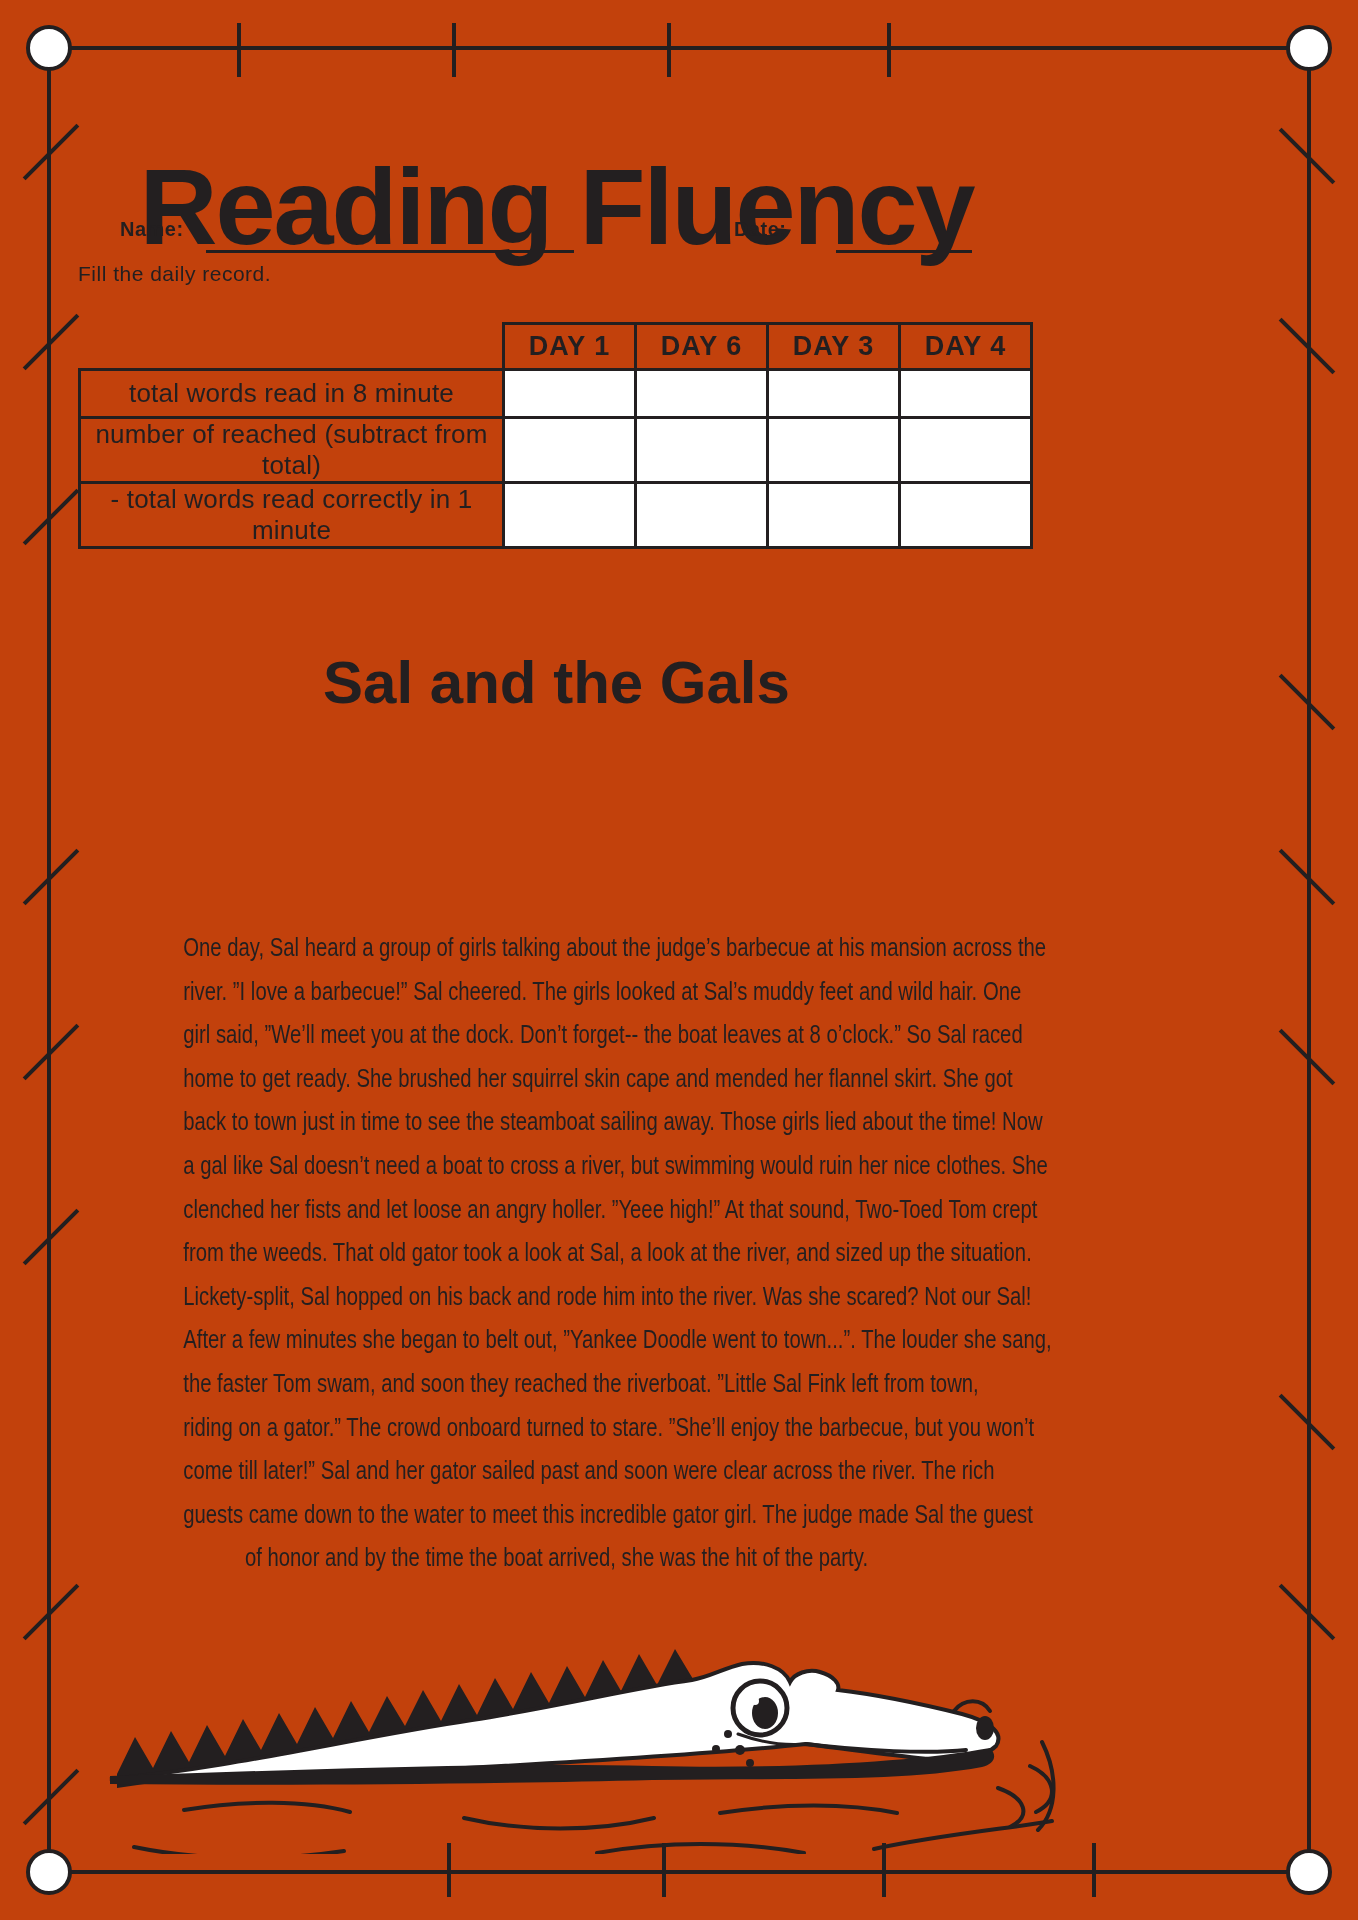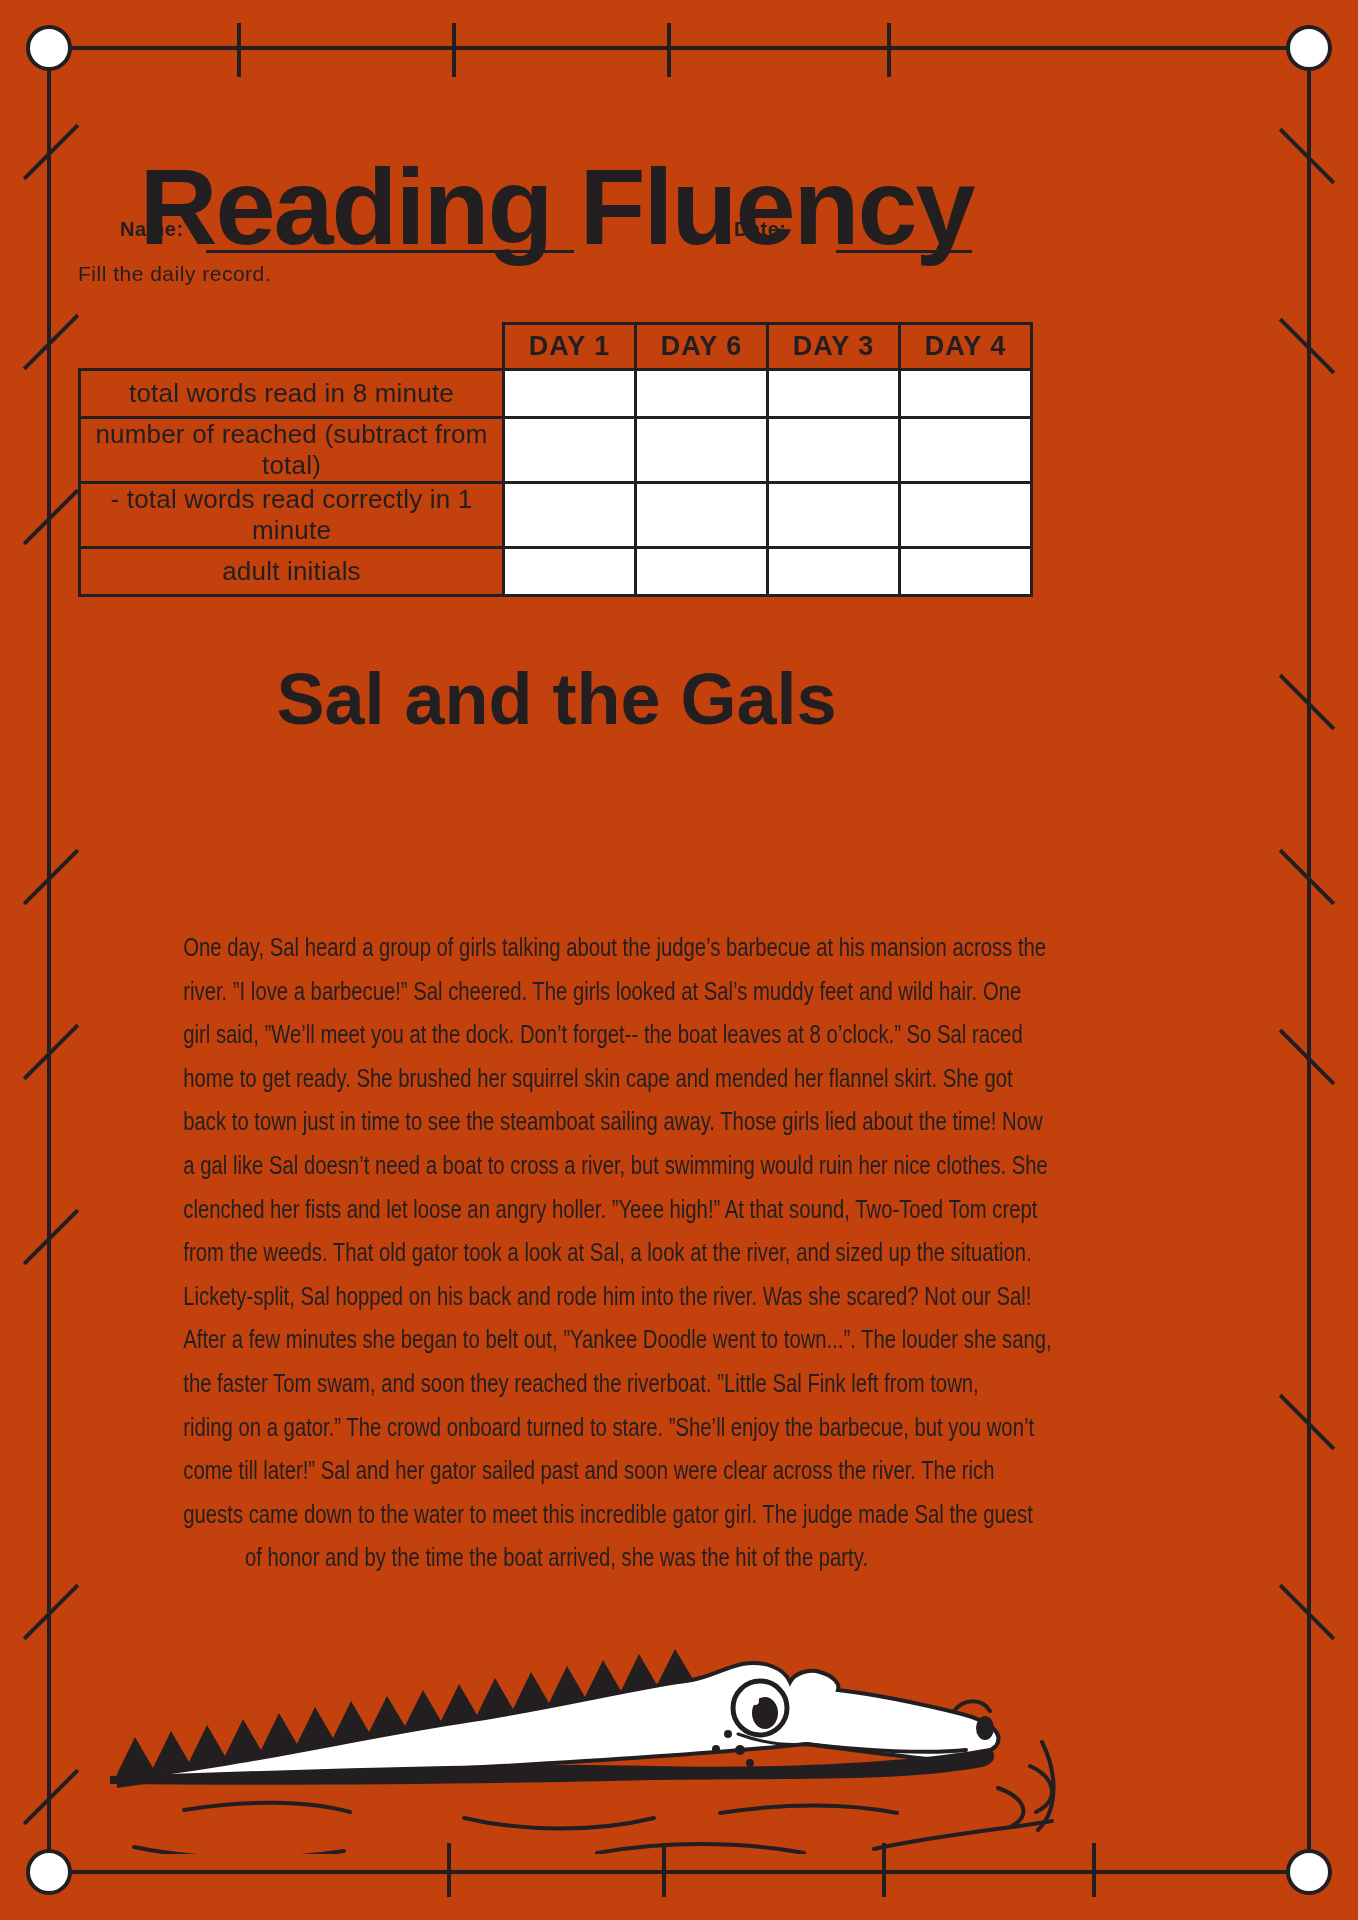--- a/index.html
+++ b/index.html
@@ -40,21 +40,21 @@
   .record-table th,.record-table td{border:3px solid #231f20;padding:0;box-sizing:border-box;}
   .record-table th.corner-cell{border:none;}
   .record-table col.lab{width:424px;}
   .record-table col.day{width:132px;}
   .record-table th.day-h{height:46px;font-size:27px;font-weight:bold;letter-spacing:1px;text-align:center;}
   .record-table td.rowlabel{height:48px;font-size:26px;text-align:center;letter-spacing:0.2px;}
   .record-table td.cell{height:48px;background:#ffffff;}
 
   
   .story-title{position:absolute;left:78px;top:598px;width:957px;text-align:center;
-               font-size:72px;font-weight:bold;letter-spacing:0px;white-space:nowrap;}
+               font-size:60px;font-weight:bold;letter-spacing:0px;white-space:nowrap;}
   .story{position:absolute;left:78px;top:926px;width:957px;}
   .story-line{height:43.6px;line-height:43.6px;font-size:26px;white-space:nowrap;
               text-align:center;transform:scaleX(0.78);transform-origin:50% 50%;}
 
   
   .gator{position:absolute;left:92px;top:1616px;}
   .ink-stroke{fill:none;stroke:#231f20;stroke-linecap:round;}
 </style>
 </head>
 <body>
@@ -133,27 +133,20 @@
       </tr>
       <tr>
         <td class="rowlabel">number of reached (subtract from total)</td>
         <td class="cell"></td>
         <td class="cell"></td>
         <td class="cell"></td>
         <td class="cell"></td>
       </tr>
       <tr>
         <td class="rowlabel">- total words read correctly in 1 minute</td>
-        <td class="cell"></td>
-        <td class="cell"></td>
-        <td class="cell"></td>
-        <td class="cell"></td>
-      </tr>
-      <tr>
-        <td class="rowlabel">adult initials</td>
         <td class="cell"></td>
         <td class="cell"></td>
         <td class="cell"></td>
         <td class="cell"></td>
       </tr>
     </tbody>
   </table>
 
   <h2 class="story-title">Sal and the Gals</h2>
 

